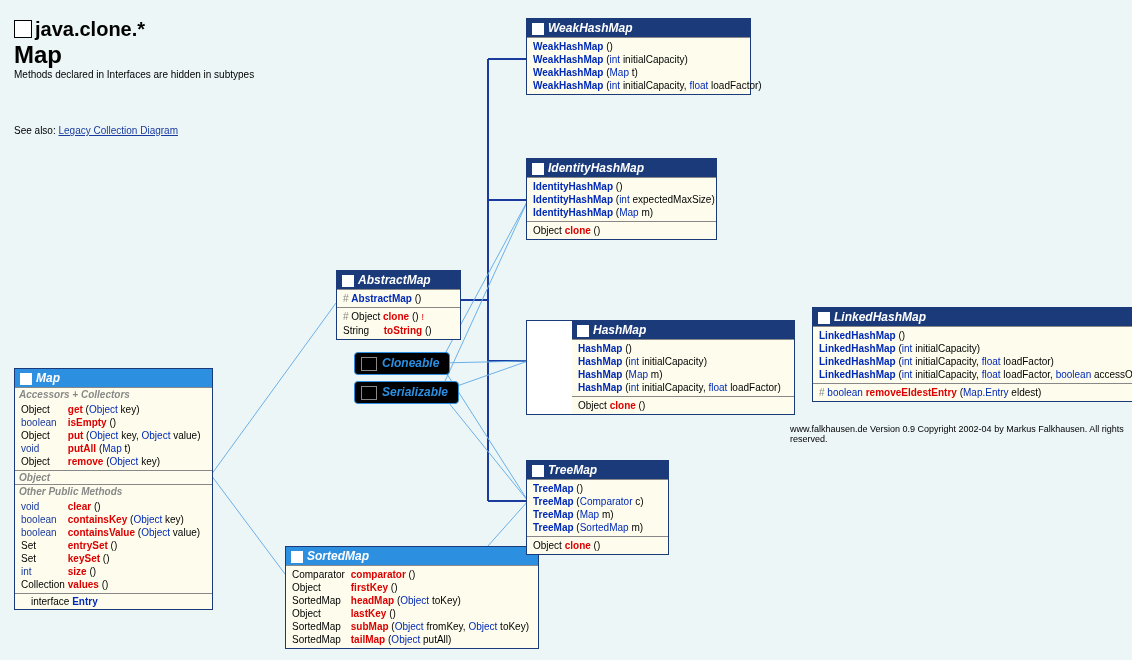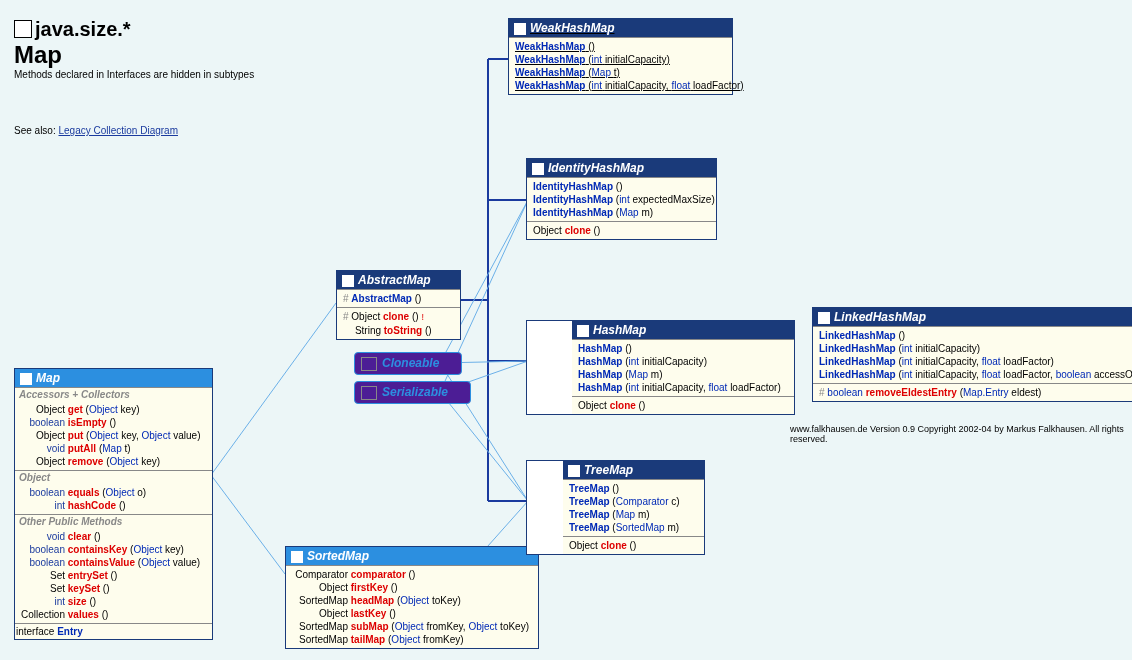--- a/index.html
+++ b/index.html
@@ -21,31 +21,31 @@
   .seealso a { color: #1a3a9e; text-decoration: underline; }
   .copyright { position:absolute; left:790px; top:424px; font-size:9px; color:#000; }
 
   .box { position: absolute; border: 1px solid #1a3a7a; background: #fff; }
   .box.iface > .title { background: #2c8fe0; }
   .box > .title { background: #1a3a7a; color:#fff; font-weight:bold; font-size:12px; font-style:italic; padding:2px 5px; }
   .cls-icon { display:inline-block; width:12px; height:12px; background:#fff; vertical-align:middle; margin-right:4px; }
   .section { border-top:1px solid #888; background:#fefded; padding:2px 4px; }
   .section.group { color:#888; font-style:italic; font-size:10px; padding:1px 4px;font-weight:bold; }
   .row { white-space: nowrap; font-size:10px; padding:0 2px; line-height:13px; }
-  .ret { color:#000; display:inline-block; text-align:right; min-width:44px; }
+  .ret { color:#000; display:inline-block; min-width:44px; }
   .ret.kw { color:#1a3a9e; }
   .name { color:#d00; font-weight:bold; }
   .name.blue { color:#0029b5; }
   .type { color:#0029b5; }
   .kw { color:#0029b5; }
   .plain { color:#000; }
   .mod { color:#888; }
-  .innerrow { background:#fefded; border-top:1px solid #888; padding:2px 1px; font-size:10px;}
+  .innerrow { background:#fefded; border-top:1px solid #888; padding:2px 16px; font-size:10px;}
 
-  .pill { position:absolute; border:1px solid #2c8fe0; background:#4c1d95; border-radius:4px; padding:3px 22px 3px 6px; font-style:italic; font-weight:bold; color:#2c8fe0; font-size:12px; }
+  .pill { position:absolute; border:1px solid #2c8fe0; background:#000000; border-radius:4px; padding:3px 10px 3px 6px; font-style:italic; font-weight:bold; color:#2c8fe0; font-size:12px; }
   .pill .picon { display:inline-block; width:14px; height:12px; border:1px solid #888; margin-right:5px; vertical-align:middle; }
 
   svg.lines { position:absolute; left:0; top:0; pointer-events:none; }
   .tiny-excl { color:#d00; font-size:9px; }
 </style>
 </head>
 <body>
 
 <svg class="lines" width="1132" height="660">
   <g stroke="#1a3a9e" stroke-width="2" fill="none">
@@ -64,21 +64,21 @@
     <line x1="440" y1="363" x2="528" y2="361"></line>
     <line x1="440" y1="363" x2="528" y2="501"></line>
     <line x1="440" y1="392" x2="528" y2="200"></line>
     <line x1="440" y1="392" x2="528" y2="361"></line>
     <line x1="440" y1="392" x2="528" y2="501"></line>
     <line x1="463" y1="574" x2="528" y2="501"></line>
   </g>
 </svg>
 
 <div class="header">
-  <div class="pkg"><span class="pkg-icon"></span><span>java.size.*</span></div>
+  <div class="pkg"><span class="pkg-icon"></span><span>java.clone.*</span></div>
   <div class="cls">Map</div>
   <div class="note">Methods declared in Interfaces are hidden in subtypes</div>
 </div>
 
 <div class="seealso">
   <span>See also:</span>
   <a href="#">Legacy Collection Diagram</a>
 </div>
 
 <div class="copyright">www.falkhausen.de Version 0.9 Copyright 2002-04 by Markus Falkhausen. All rights reserved.</div>
@@ -87,24 +87,20 @@
   <div class="title"><span class="cls-icon"></span><span>Map</span></div>
   <div class="section group">Accessors + Collectors</div>
   <div class="section" style="border-top:none;">
     <div class="row"><span class="ret">Object</span> <span class="name">get</span> <span class="plain">(</span><span class="type">Object</span> <span class="plain">key)</span></div>
     <div class="row"><span class="ret kw">boolean</span> <span class="name">isEmpty</span> <span class="plain">()</span></div>
     <div class="row"><span class="ret">Object</span> <span class="name">put</span> <span class="plain">(</span><span class="type">Object</span> <span class="plain">key, </span><span class="type">Object</span> <span class="plain">value)</span></div>
     <div class="row"><span class="ret kw">void</span> <span class="name">putAll</span> <span class="plain">(</span><span class="type">Map</span> <span class="plain">t)</span></div>
     <div class="row"><span class="ret">Object</span> <span class="name">remove</span> <span class="plain">(</span><span class="type">Object</span> <span class="plain">key)</span></div>
   </div>
   <div class="section group">Object</div>
-  <div class="section" style="border-top:none;">
-    <div class="row"><span class="ret kw">boolean</span> <span class="name">equals</span> <span class="plain">(</span><span class="type">Object</span> <span class="plain">o)</span></div>
-    <div class="row"><span class="ret kw">int</span> <span class="name">hashCode</span> <span class="plain">()</span></div>
-  </div>
   <div class="section group">Other Public Methods</div>
   <div class="section" style="border-top:none;">
     <div class="row"><span class="ret kw">void</span> <span class="name">clear</span> <span class="plain">()</span></div>
     <div class="row"><span class="ret kw">boolean</span> <span class="name">containsKey</span> <span class="plain">(</span><span class="type">Object</span> <span class="plain">key)</span></div>
     <div class="row"><span class="ret kw">boolean</span> <span class="name">containsValue</span> <span class="plain">(</span><span class="type">Object</span> <span class="plain">value)</span></div>
     <div class="row"><span class="ret">Set</span> <span class="name">entrySet</span> <span class="plain">()</span></div>
     <div class="row"><span class="ret">Set</span> <span class="name">keySet</span> <span class="plain">()</span></div>
     <div class="row"><span class="ret kw">int</span> <span class="name">size</span> <span class="plain">()</span></div>
     <div class="row"><span class="ret">Collection</span> <span class="name">values</span> <span class="plain">()</span></div>
   </div>
@@ -126,25 +122,25 @@
 <div class="pill" style="left:354px; top:381px;"><span class="picon"></span><span>Serializable</span></div>
 
 <div class="box iface" style="left:285px; top:546px; width:252px;">
   <div class="title"><span class="cls-icon"></span><span>SortedMap</span></div>
   <div class="section">
     <div class="row"><span class="ret" style="min-width:56px;">Comparator</span> <span class="name">comparator</span> <span class="plain">()</span></div>
     <div class="row"><span class="ret" style="min-width:56px;">Object</span> <span class="name">firstKey</span> <span class="plain">()</span></div>
     <div class="row"><span class="ret" style="min-width:56px;">SortedMap</span> <span class="name">headMap</span> <span class="plain">(</span><span class="type">Object</span> <span class="plain">toKey)</span></div>
     <div class="row"><span class="ret" style="min-width:56px;">Object</span> <span class="name">lastKey</span> <span class="plain">()</span></div>
     <div class="row"><span class="ret" style="min-width:56px;">SortedMap</span> <span class="name">subMap</span> <span class="plain">(</span><span class="type">Object</span> <span class="plain">fromKey, </span><span class="type">Object</span> <span class="plain">toKey)</span></div>
-    <div class="row"><span class="ret" style="min-width:56px;">SortedMap</span> <span class="name">tailMap</span> <span class="plain">(</span><span class="type">Object</span> <span class="plain">fromKey)</span></div>
+    <div class="row"><span class="ret" style="min-width:56px;">SortedMap</span> <span class="name">tailMap</span> <span class="plain">(</span><span class="type">Object</span> <span class="plain">putAll)</span></div>
   </div>
 </div>
 
-<div class="box" style="left:508px; top:18px; width:223px;text-decoration:underline;">
+<div class="box" style="left:526px; top:18px; width:223px;">
   <div class="title"><span class="cls-icon"></span><span>WeakHashMap</span></div>
   <div class="section">
     <div class="row"><span class="name blue">WeakHashMap</span> <span class="plain">()</span></div>
     <div class="row"><span class="name blue">WeakHashMap</span> <span class="plain">(</span><span class="kw">int</span> <span class="plain"> </span><span class="plain">initialCapacity</span><span class="plain">)</span></div>
     <div class="row"><span class="name blue">WeakHashMap</span> <span class="plain">(</span><span class="type">Map</span> <span class="plain">t</span><span class="plain">)</span></div>
     <div class="row"><span class="name blue">WeakHashMap</span> <span class="plain">(</span><span class="kw">int</span> <span class="plain">initialCapacity</span><span class="plain">, </span><span class="kw">float</span> <span class="plain">loadFactor</span><span class="plain">)</span></div>
   </div>
 </div>
 
 <div class="box" style="left:526px; top:158px; width:189px;">
@@ -165,21 +161,21 @@
     <div class="row"><span class="name blue">HashMap</span> <span class="plain">()</span></div>
     <div class="row"><span class="name blue">HashMap</span> <span class="plain">(</span><span class="kw">int</span> <span class="plain">initialCapacity</span><span class="plain">)</span></div>
     <div class="row"><span class="name blue">HashMap</span> <span class="plain">(</span><span class="type">Map</span> <span class="plain">m</span><span class="plain">)</span></div>
     <div class="row"><span class="name blue">HashMap</span> <span class="plain">(</span><span class="kw">int</span> <span class="plain">initialCapacity</span><span class="plain">, </span><span class="kw">float</span> <span class="plain">loadFactor</span><span class="plain">)</span></div>
   </div>
   <div class="section">
     <div class="row"><span class="plain">Object</span> <span class="name">clone</span> <span class="plain">()</span></div>
   </div>
 </div>
 
-<div class="box" style="left:526px; top:460px; width:141px;padding-left:36px;">
+<div class="box" style="left:526px; top:460px; width:141px;">
   <div class="title"><span class="cls-icon"></span><span>TreeMap</span></div>
   <div class="section">
     <div class="row"><span class="name blue">TreeMap</span> <span class="plain">()</span></div>
     <div class="row"><span class="name blue">TreeMap</span> <span class="plain">(</span><span class="type">Comparator</span> <span class="plain">c</span><span class="plain">)</span></div>
     <div class="row"><span class="name blue">TreeMap</span> <span class="plain">(</span><span class="type">Map</span> <span class="plain">m</span><span class="plain">)</span></div>
     <div class="row"><span class="name blue">TreeMap</span> <span class="plain">(</span><span class="type">SortedMap</span> <span class="plain">m</span><span class="plain">)</span></div>
   </div>
   <div class="section">
     <div class="row"><span class="plain">Object</span> <span class="name">clone</span> <span class="plain">()</span></div>
   </div>

